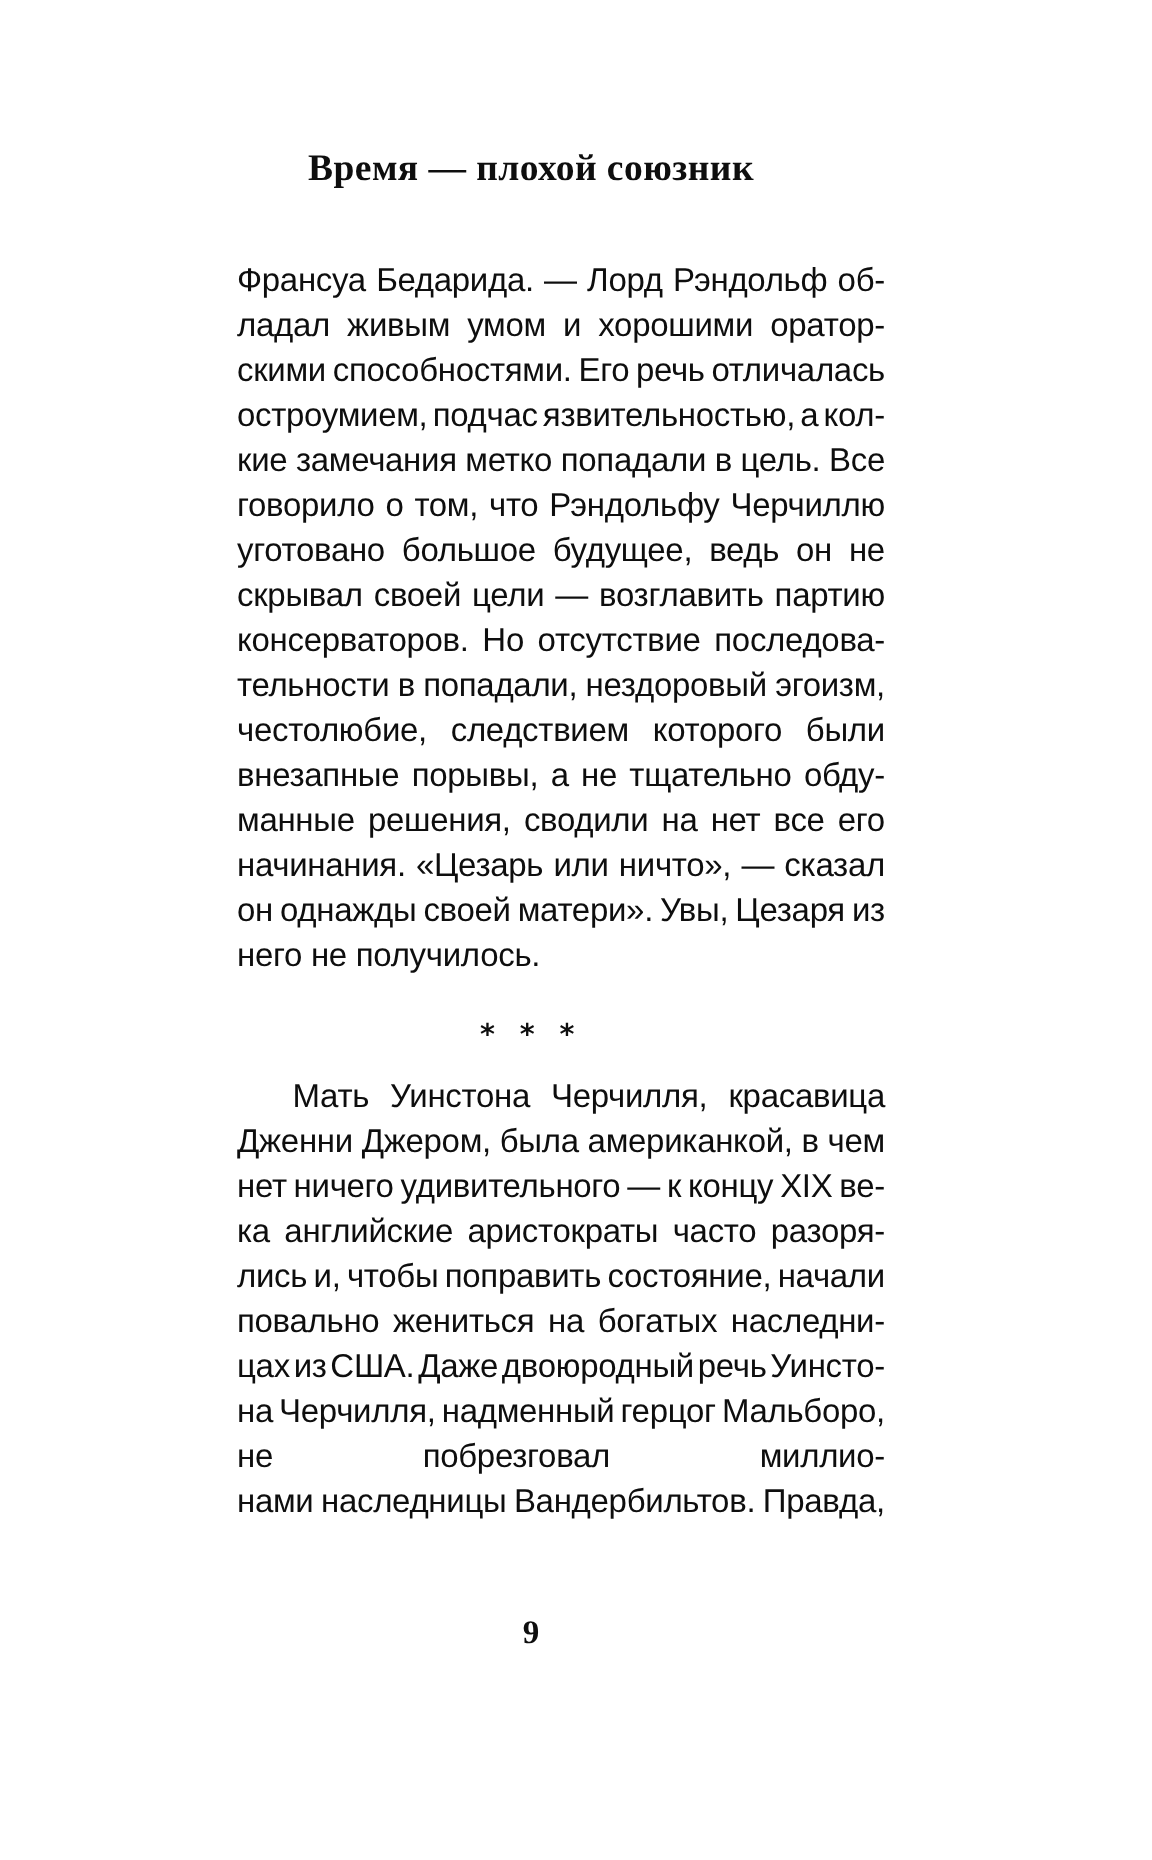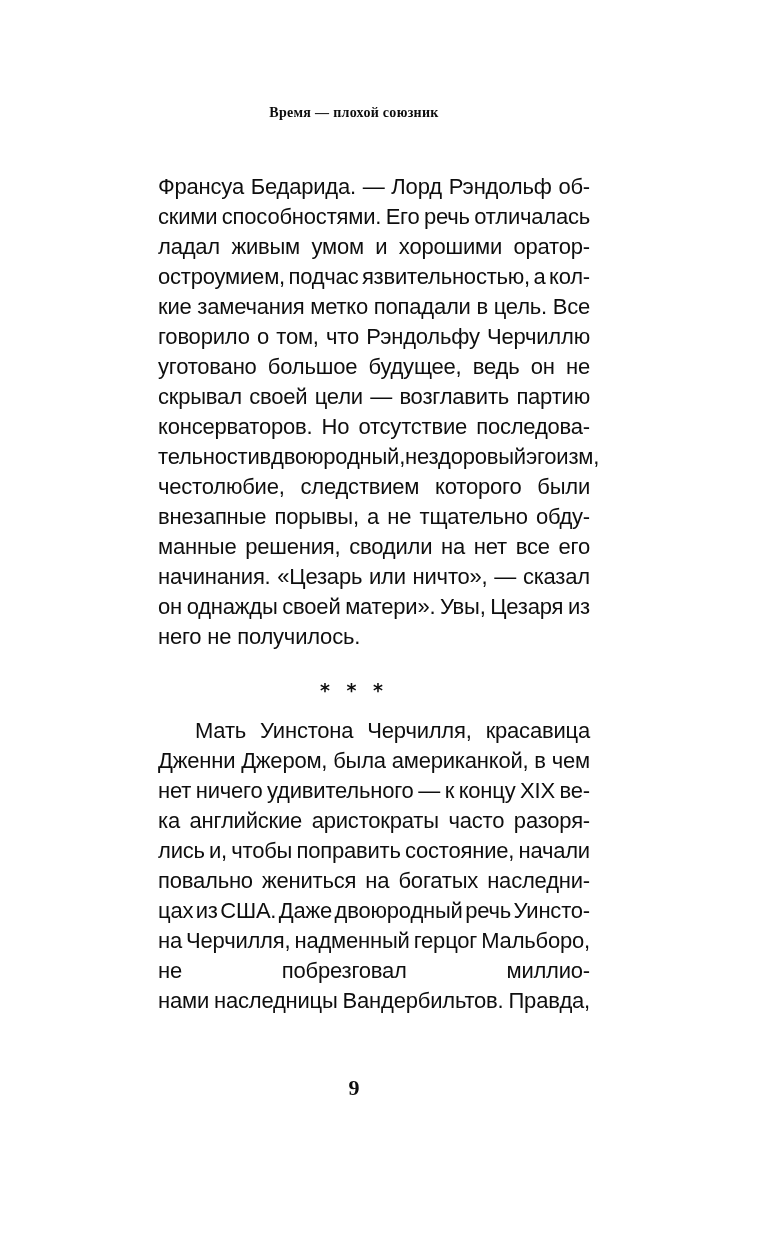--- a/index.html
+++ b/index.html
@@ -18,21 +18,21 @@
   .column {
     position: absolute;
     left: 118px;
     width: 472px;
   }
   .running-header {
     top: 101px;
     text-align: center;
     font-family: "Liberation Serif", serif;
     font-weight: bold;
-    font-size: 14px;
+    font-size: 25px;
     line-height: 24px;
     letter-spacing: 0.3px;
   }
   .para .line {
     height: 30px;
     line-height: 30px;
     font-size: 22px;
     letter-spacing: -0.2px;
     white-space: nowrap;
     margin-left: 40px;
@@ -75,33 +75,33 @@
   <div class="column para para1">
       <div class="line justify">
         <span>Франсуа</span>
         <span>Бедарида.</span>
         <span>—</span>
         <span>Лорд</span>
         <span>Рэндольф</span>
         <span>об-</span>
       </div>
       <div class="line justify">
-        <span>скими</span>
-        <span>способностями.</span>
-        <span>Его</span>
-        <span>речь</span>
-        <span>отличалась</span>
-      </div>
-      <div class="line justify">
         <span>ладал</span>
         <span>живым</span>
         <span>умом</span>
         <span>и</span>
         <span>хорошими</span>
         <span>оратор-</span>
+      </div>
+      <div class="line justify">
+        <span>скими</span>
+        <span>способностями.</span>
+        <span>Его</span>
+        <span>речь</span>
+        <span>отличалась</span>
       </div>
       <div class="line justify">
         <span>остроумием,</span>
         <span>подчас</span>
         <span>язвительностью,</span>
         <span>а</span>
         <span>кол-</span>
       </div>
       <div class="line justify">
         <span>кие</span>
@@ -138,21 +138,21 @@
       </div>
       <div class="line justify">
         <span>консерваторов.</span>
         <span>Но</span>
         <span>отсутствие</span>
         <span>последова-</span>
       </div>
       <div class="line justify">
         <span>тельности</span>
         <span>в</span>
-        <span>двоюродный,</span>
+        <span>попадали,</span>
         <span>нездоровый</span>
         <span>эгоизм,</span>
       </div>
       <div class="line justify">
         <span>честолюбие,</span>
         <span>следствием</span>
         <span>которого</span>
         <span>были</span>
       </div>
       <div class="line justify">

